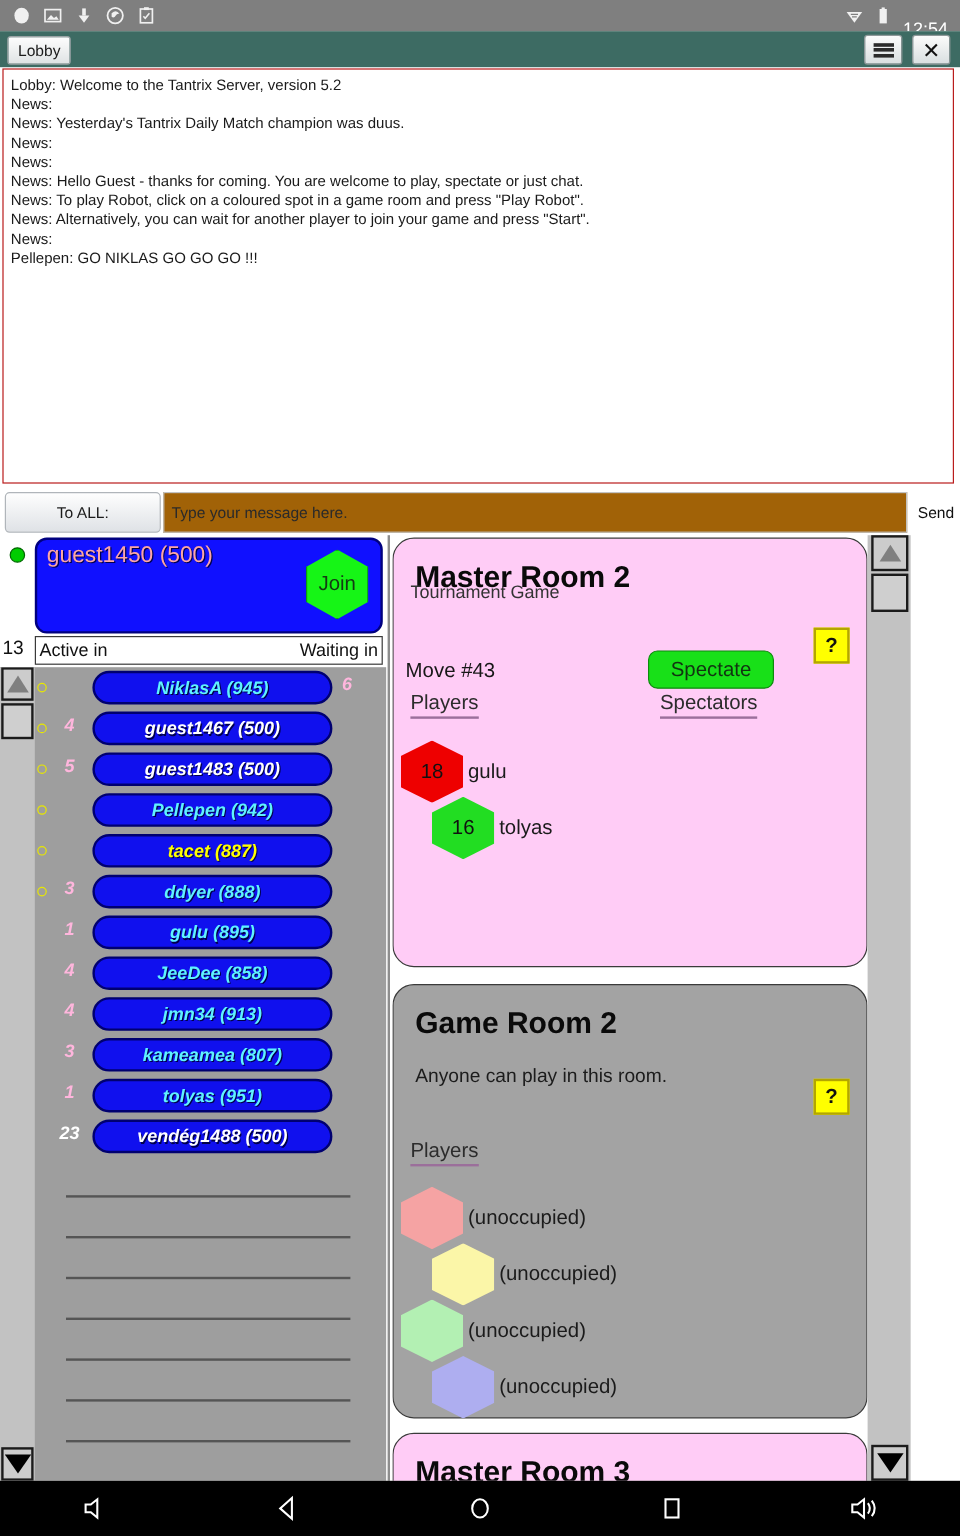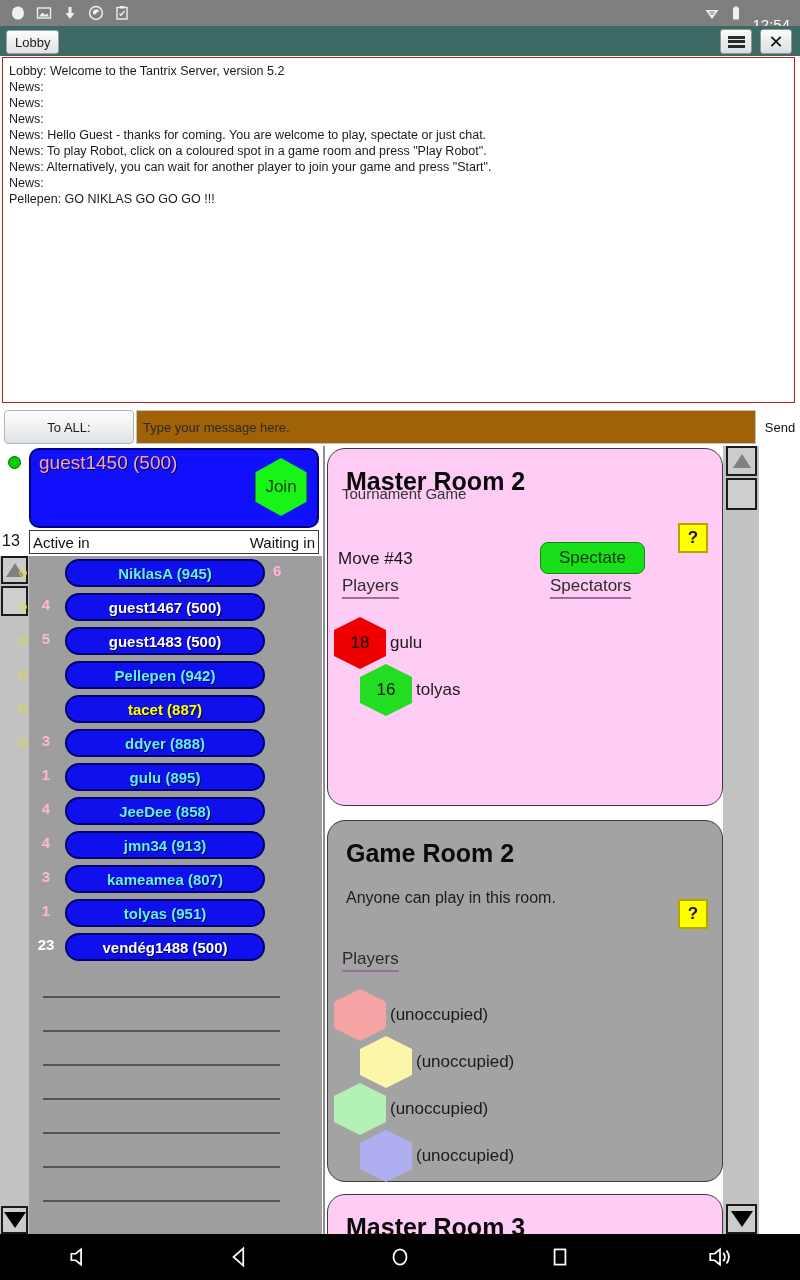--- a/index.html
+++ b/index.html
@@ -130,21 +130,21 @@
   }
   .sb-arrow.up { top: 0; }
   .sb-arrow.down { bottom: 0; }
   .tri-up { width: 0; height: 0; border-left: 9px solid transparent; border-right: 9px solid transparent; border-bottom: 14px solid #808080; }
   .tri-down-blk { width: 0; height: 0; border-left: 11px solid transparent; border-right: 11px solid transparent; border-top: 16px solid #000; }
   .sb-thumb-l {
     position: absolute; left: 1px; top: 30px; width: 27px; height: 30px;
     background: #cfcfcf; border: 2px solid #1b1b1b;
   }
 
-  .rows { position: absolute; left: 15px; top: 0; width: 293px; height: 678px; }
+  .rows { position: absolute; left: 27px; top: 0; width: 293px; height: 678px; font-style: italic; }
   .prow { position: relative; height: 34px; }
   .ring {
     position: absolute; left: 4px; top: 13px; width: 8px; height: 8px;
     border: 1.5px solid #e8e800; border-radius: 50%; background: transparent;
   }
   .pnum {
     position: absolute; left: 20px; top: 6px; width: 22px; text-align: center;
     font-size: 15px; font-weight: bold; color: #ffb6dd;
   }
   .pnum.white { color: #ffffff; }
@@ -287,20 +287,21 @@
     </div>
     <div class="tb-btn tb-close">
       <span class="xglyph">✕</span>
     </div>
   </div>
 
   <div class="chatlog">
     <div id="chat-lines">
         <div class="chatline">Lobby: Welcome to the Tantrix Server, version 5.2</div>
         <div class="chatline">News:</div>
+        <div class="chatline">News: Yesterday's Tantrix Daily Match champion was duus.</div>
         <div class="chatline">News:</div>
         <div class="chatline">News:</div>
         <div class="chatline">News: Hello Guest - thanks for coming. You are welcome to play, spectate or just chat.</div>
         <div class="chatline">News: To play Robot, click on a coloured spot in a game room and press "Play Robot".</div>
         <div class="chatline">News: Alternatively, you can wait for another player to join your game and press "Start".</div>
         <div class="chatline">News:</div>
         <div class="chatline">Pellepen: GO NIKLAS GO GO GO !!!</div>
       </div>
   </div>
 

